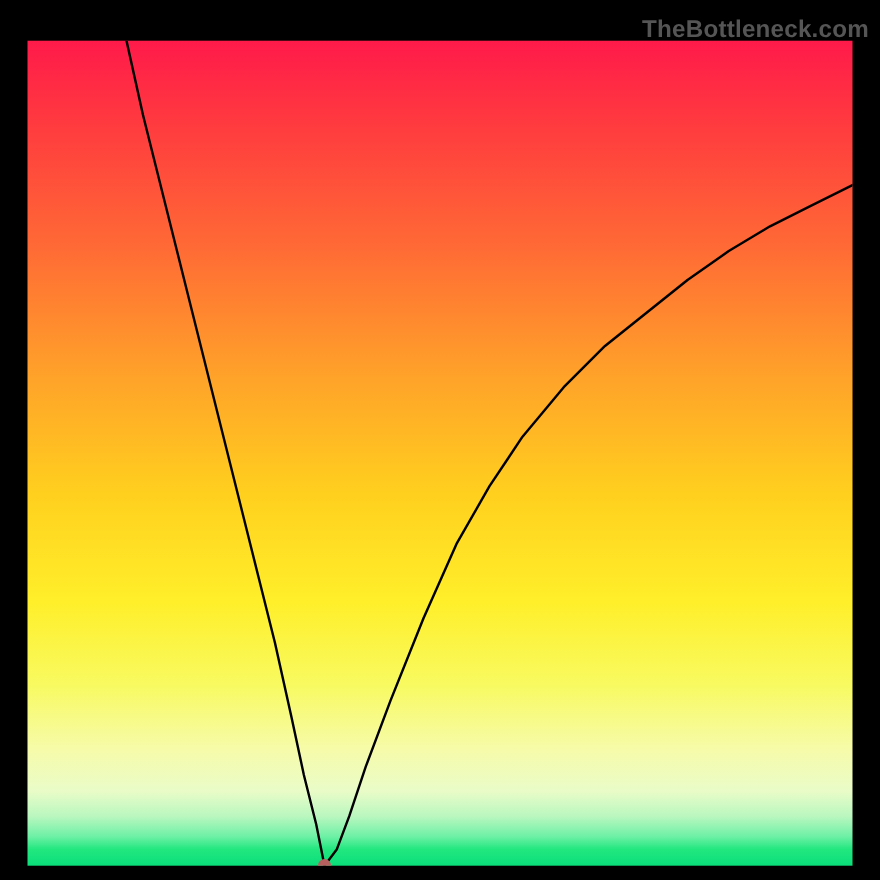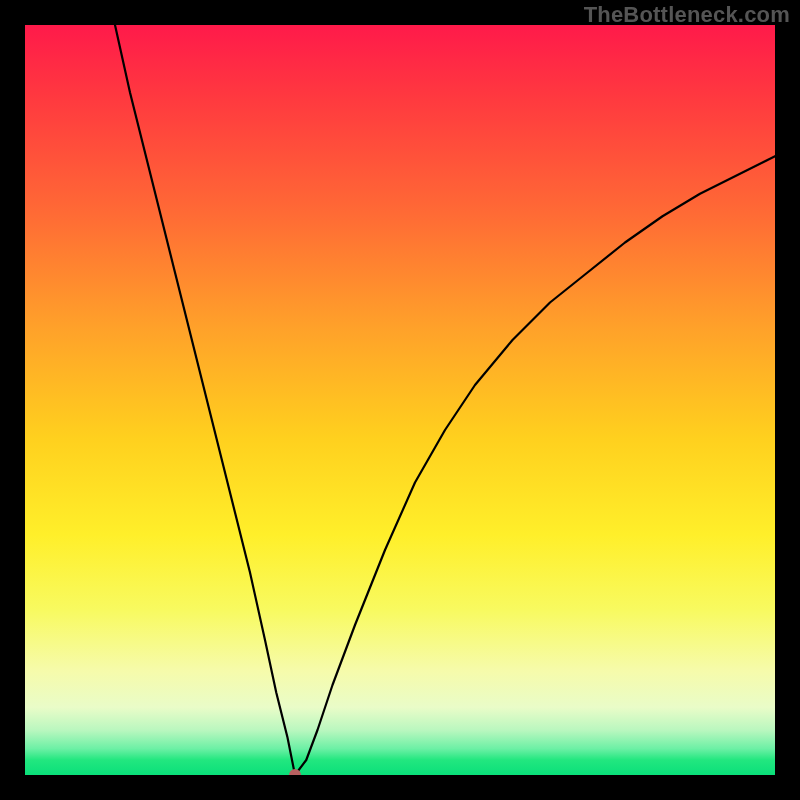--- a/index.html
+++ b/index.html
@@ -9,20 +9,21 @@
     height: 800px;
     background: #000;
     overflow: hidden;
     font-family: Arial, Helvetica, sans-serif;
   }
   .frame {
     position: relative;
     width: 800px;
     height: 708px;
     background: #000;
+    margin-top: 12px;
   }
   .plot-area {
     position: absolute;
     left: 25px;
     top: 25px;
     width: 750px;
     height: 750px;
     
     background: linear-gradient(
       to bottom,

